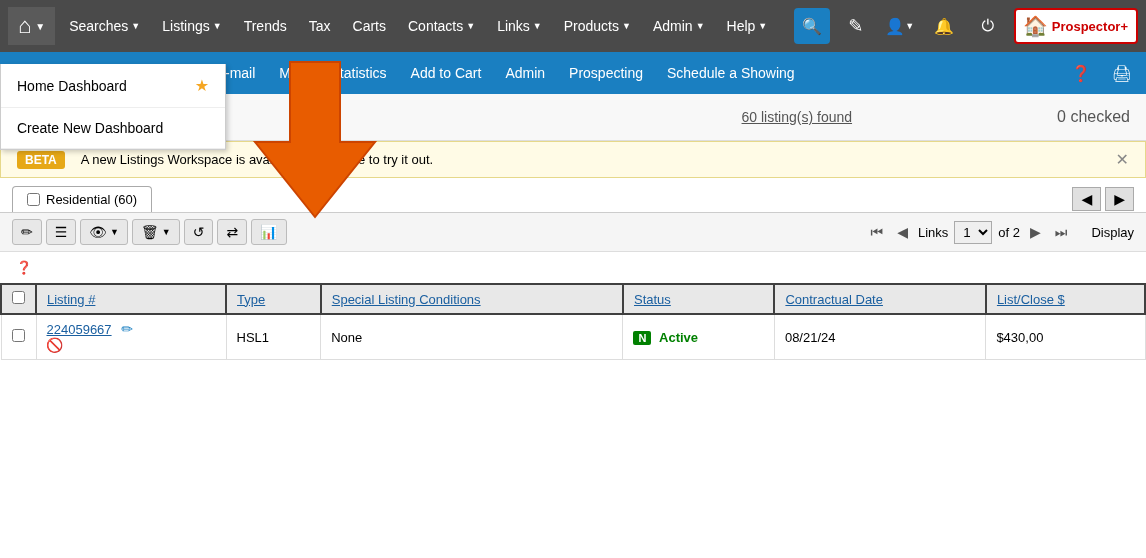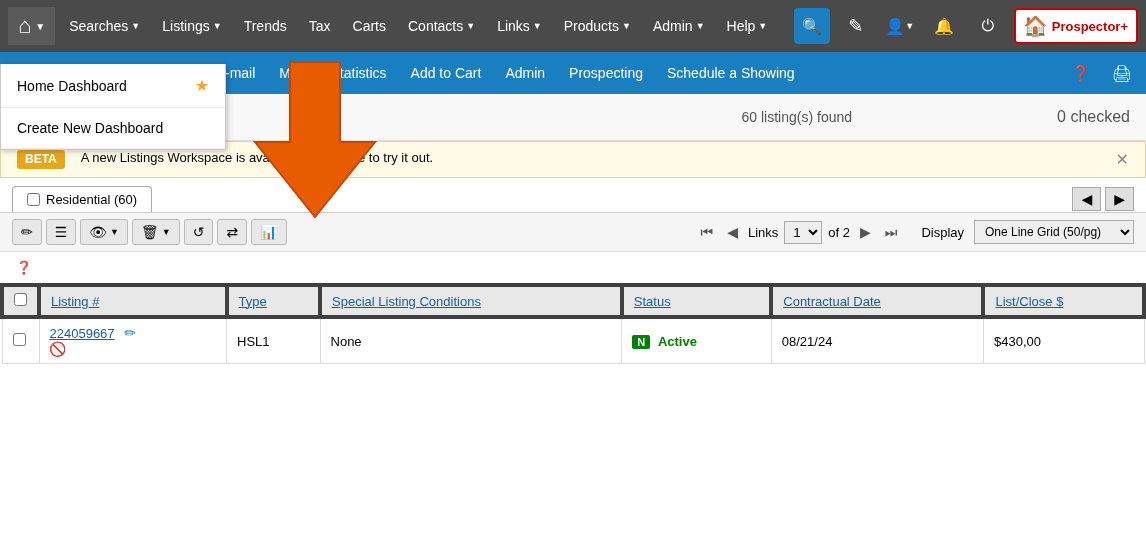--- a/index.html
+++ b/index.html
@@ -156,32 +156,34 @@
       font-size: 22px;
       font-weight: bold;
       color: #333;
       flex: 1;
     }
     .results-count {
       font-size: 14px;
       color: #555;
       flex: 1;
       text-align: center;
+      text-decoration: underline;
     }
     .results-checked {
       font-size: 16px;
       color: #555;
     }
 
     
     .beta-banner {
       background: #fffbe6;
       border: 1px solid #e6d88a;
       padding: 8px 16px;
       display: flex;
+      align-items: center;
       gap: 16px;
       font-size: 13px;
     }
     .beta-tag {
       background: #e6a817;
       color: white;
       padding: 2px 8px;
       border-radius: 3px;
       font-weight: bold;
       font-size: 12px;
@@ -292,21 +294,21 @@
     }
 
     
     .data-table {
       width: 100%;
       border-collapse: collapse;
       font-size: 13px;
     }
     .data-table th {
       background: #e8e8e8;
-      border: 4px solid #404040;
+      border: 2px solid #404040;
       padding: 6px 10px;
       text-align: left;
       color: #1a5fa0;
       font-weight: normal;
       cursor: pointer;
       white-space: nowrap;
     }
     .data-table th a { color: #1a5fa0; text-decoration: underline; }
     .data-table td {
       border: 1px solid #ddd;
@@ -470,25 +472,20 @@
       <option>1</option>
       <option>2</option>
     </select>
     <span>of 2</span>
     <button class="page-nav-btn">▶</button>
     <button class="page-nav-btn">⏭</button>
   </div>
 
   <div class="display-select-wrap">
     <span>Display</span>
-    <select>
-      <option>One Line Grid (50/pg)</option>
-      <option>Two Line Grid (25/pg)</option>
-      <option>Photo Grid</option>
-    </select>
   </div>
 </div>
 
 <div class="group-info">
   <span style="color:#1a7fc1;">❓</span>
 </div>
 
 <div class="scrollbar-area">
   <table class="data-table">
     <thead>

